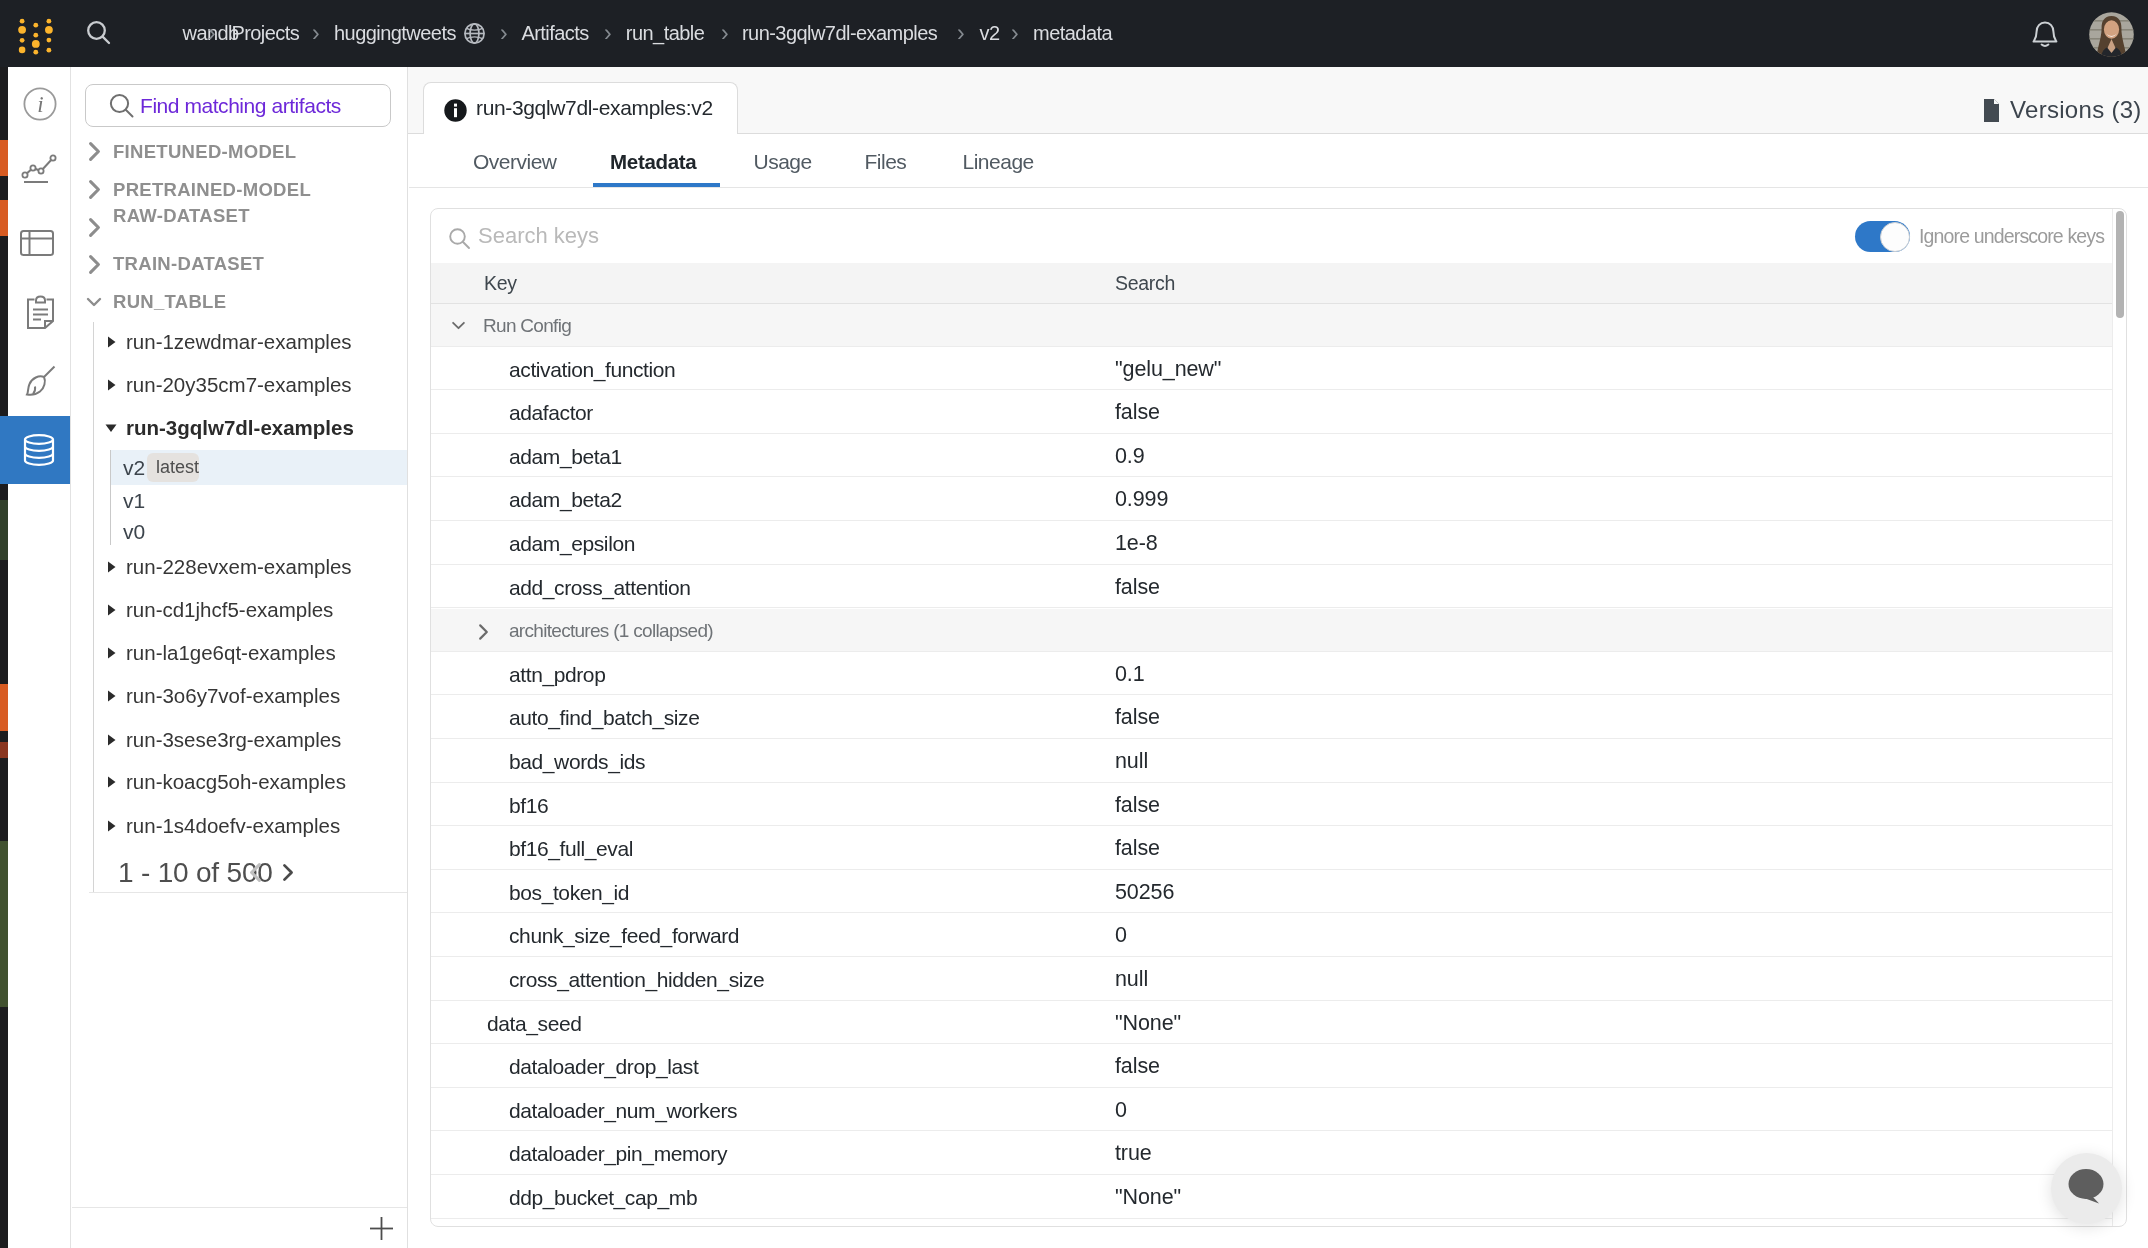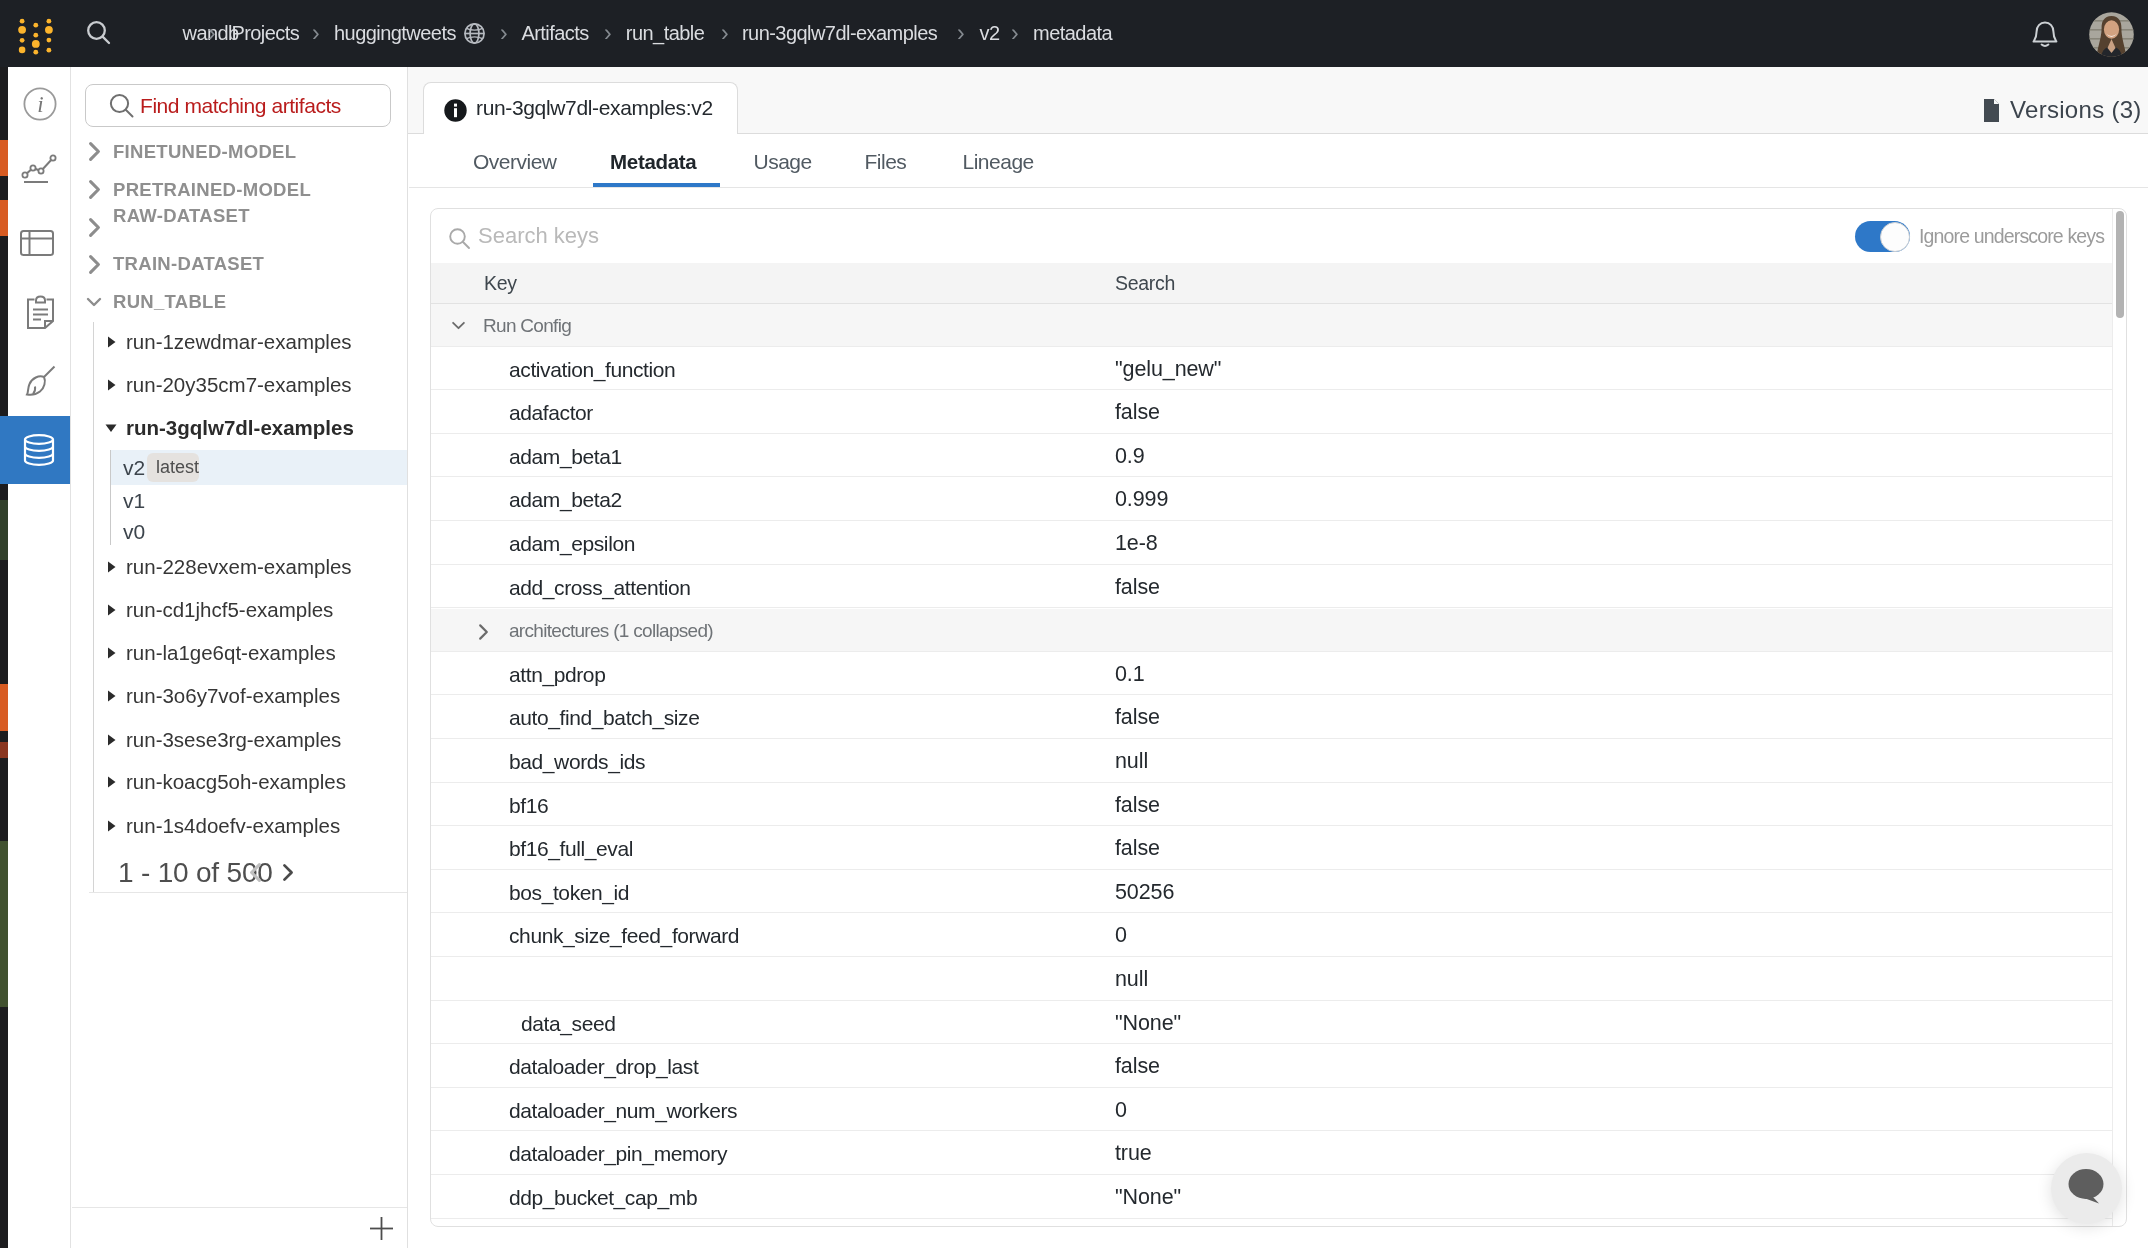--- a/index.html
+++ b/index.html
@@ -297,23 +297,24 @@
 <div class="abs" style="left:431px;top:827.2px;width:1682px;height:42.6px;background:#fff;border-bottom:1px solid #ececec;"></div>
 <div class="txt key" style="left:509px;top:827.2px;line-height:43.6px;">bf16_full_eval</div>
 <div class="txt val" style="left:1115px;top:827.2px;line-height:43.6px;">false</div>
 <div class="abs" style="left:431px;top:870.8000000000001px;width:1682px;height:42.6px;background:#fff;border-bottom:1px solid #ececec;"></div>
 <div class="txt key" style="left:509px;top:870.8000000000001px;line-height:43.6px;">bos_token_id</div>
 <div class="txt val" style="left:1115px;top:870.8000000000001px;line-height:43.6px;">50256</div>
 <div class="abs" style="left:431px;top:914.4px;width:1682px;height:42.6px;background:#fff;border-bottom:1px solid #ececec;"></div>
 <div class="txt key" style="left:509px;top:914.4px;line-height:43.6px;">chunk_size_feed_forward</div>
 <div class="txt val" style="left:1115px;top:914.4px;line-height:43.6px;">0</div>
 <div class="abs" style="left:431px;top:958.0px;width:1682px;height:42.6px;background:#fff;border-bottom:1px solid #ececec;"></div>
+<div class="txt key" style="left:509px;top:958.0px;line-height:43.6px;">cross_attention_hidden_size</div>
 <div class="txt val" style="left:1115px;top:958.0px;line-height:43.6px;">null</div>
 <div class="abs" style="left:431px;top:1001.6px;width:1682px;height:42.6px;background:#fff;border-bottom:1px solid #ececec;"></div>
-<div class="txt key" style="left:521px;top:1001.6px;line-height:43.6px;">data_seed</div>
+<div class="txt key" style="left:487px;top:1001.6px;line-height:43.6px;">data_seed</div>
 <div class="txt val" style="left:1115px;top:1001.6px;line-height:43.6px;">"None"</div>
 <div class="abs" style="left:431px;top:1045.2px;width:1682px;height:42.6px;background:#fff;border-bottom:1px solid #ececec;"></div>
 <div class="txt key" style="left:509px;top:1045.2px;line-height:43.6px;">dataloader_drop_last</div>
 <div class="txt val" style="left:1115px;top:1045.2px;line-height:43.6px;">false</div>
 <div class="abs" style="left:431px;top:1088.8000000000002px;width:1682px;height:42.6px;background:#fff;border-bottom:1px solid #ececec;"></div>
 <div class="txt key" style="left:509px;top:1088.8000000000002px;line-height:43.6px;">dataloader_num_workers</div>
 <div class="txt val" style="left:1115px;top:1088.8000000000002px;line-height:43.6px;">0</div>
 <div class="abs" style="left:431px;top:1132.4px;width:1682px;height:42.6px;background:#fff;border-bottom:1px solid #ececec;"></div>
 <div class="txt key" style="left:509px;top:1132.4px;line-height:43.6px;">dataloader_pin_memory</div>
 <div class="txt val" style="left:1115px;top:1132.4px;line-height:43.6px;">true</div>
@@ -323,21 +324,21 @@
 <div class="abs" style="left:2112px;top:209px;width:1px;height:1017px;background:#ececec;"></div>
 <div class="abs" style="left:2116px;top:211px;width:8px;height:107px;background:#b3b3b3;border-radius:4px;"></div>
 <div class="abs" style="left:2051px;top:1153px;width:71px;height:71px;background:#ebebeb;border-radius:50%;box-shadow:0 3px 16px rgba(0,0,0,0.12);"></div>
 <svg class="abs" style="left:2066px;top:1166px" width="42" height="42" viewBox="0 0 42 42">
       <ellipse cx="20" cy="18" rx="17.5" ry="15" fill="#5e5e5e"></ellipse>
       <path d="M26 30 L33 37.5 L18 32 Z" fill="#5e5e5e"></path>
     </svg>
 <style>
 .bc { font-size:20px; color:#dadce0; letter-spacing:-0.55px; }
 .sep { font-size:23px; color:#858a90; }
-.ph { font-size:21px; color:#b91c1c; letter-spacing:-0.45px; }
+.ph { font-size:21px; color:#6d28d9; letter-spacing:-0.45px; }
 .cat { font-size:18.5px; font-weight:700; color:#8f8f8f; letter-spacing:0.3px; line-height:28px; }
 .run { font-size:20.5px; color:#363636; letter-spacing:0px; line-height:30px; }
 .runb { font-size:20.5px; font-weight:700; color:#2b2b2b; letter-spacing:0px; line-height:30px; }
 .ver { font-size:21px; color:#3c444c; }
 .chip { font-size:18px; color:#4e4e4e; }
 .pag { font-size:28px; color:#4e4e4e; letter-spacing:-0.2px; }
 .tabt { font-size:21px; color:#24292e; letter-spacing:-0.35px; }
 .verbtn { font-size:24px; color:#3c444d; letter-spacing:0.3px; }
 .navt { font-size:21px; color:#515a62; letter-spacing:-0.5px; }
 .navtsel { font-size:20.5px; font-weight:700; color:#20262b; letter-spacing:-0.3px; }

